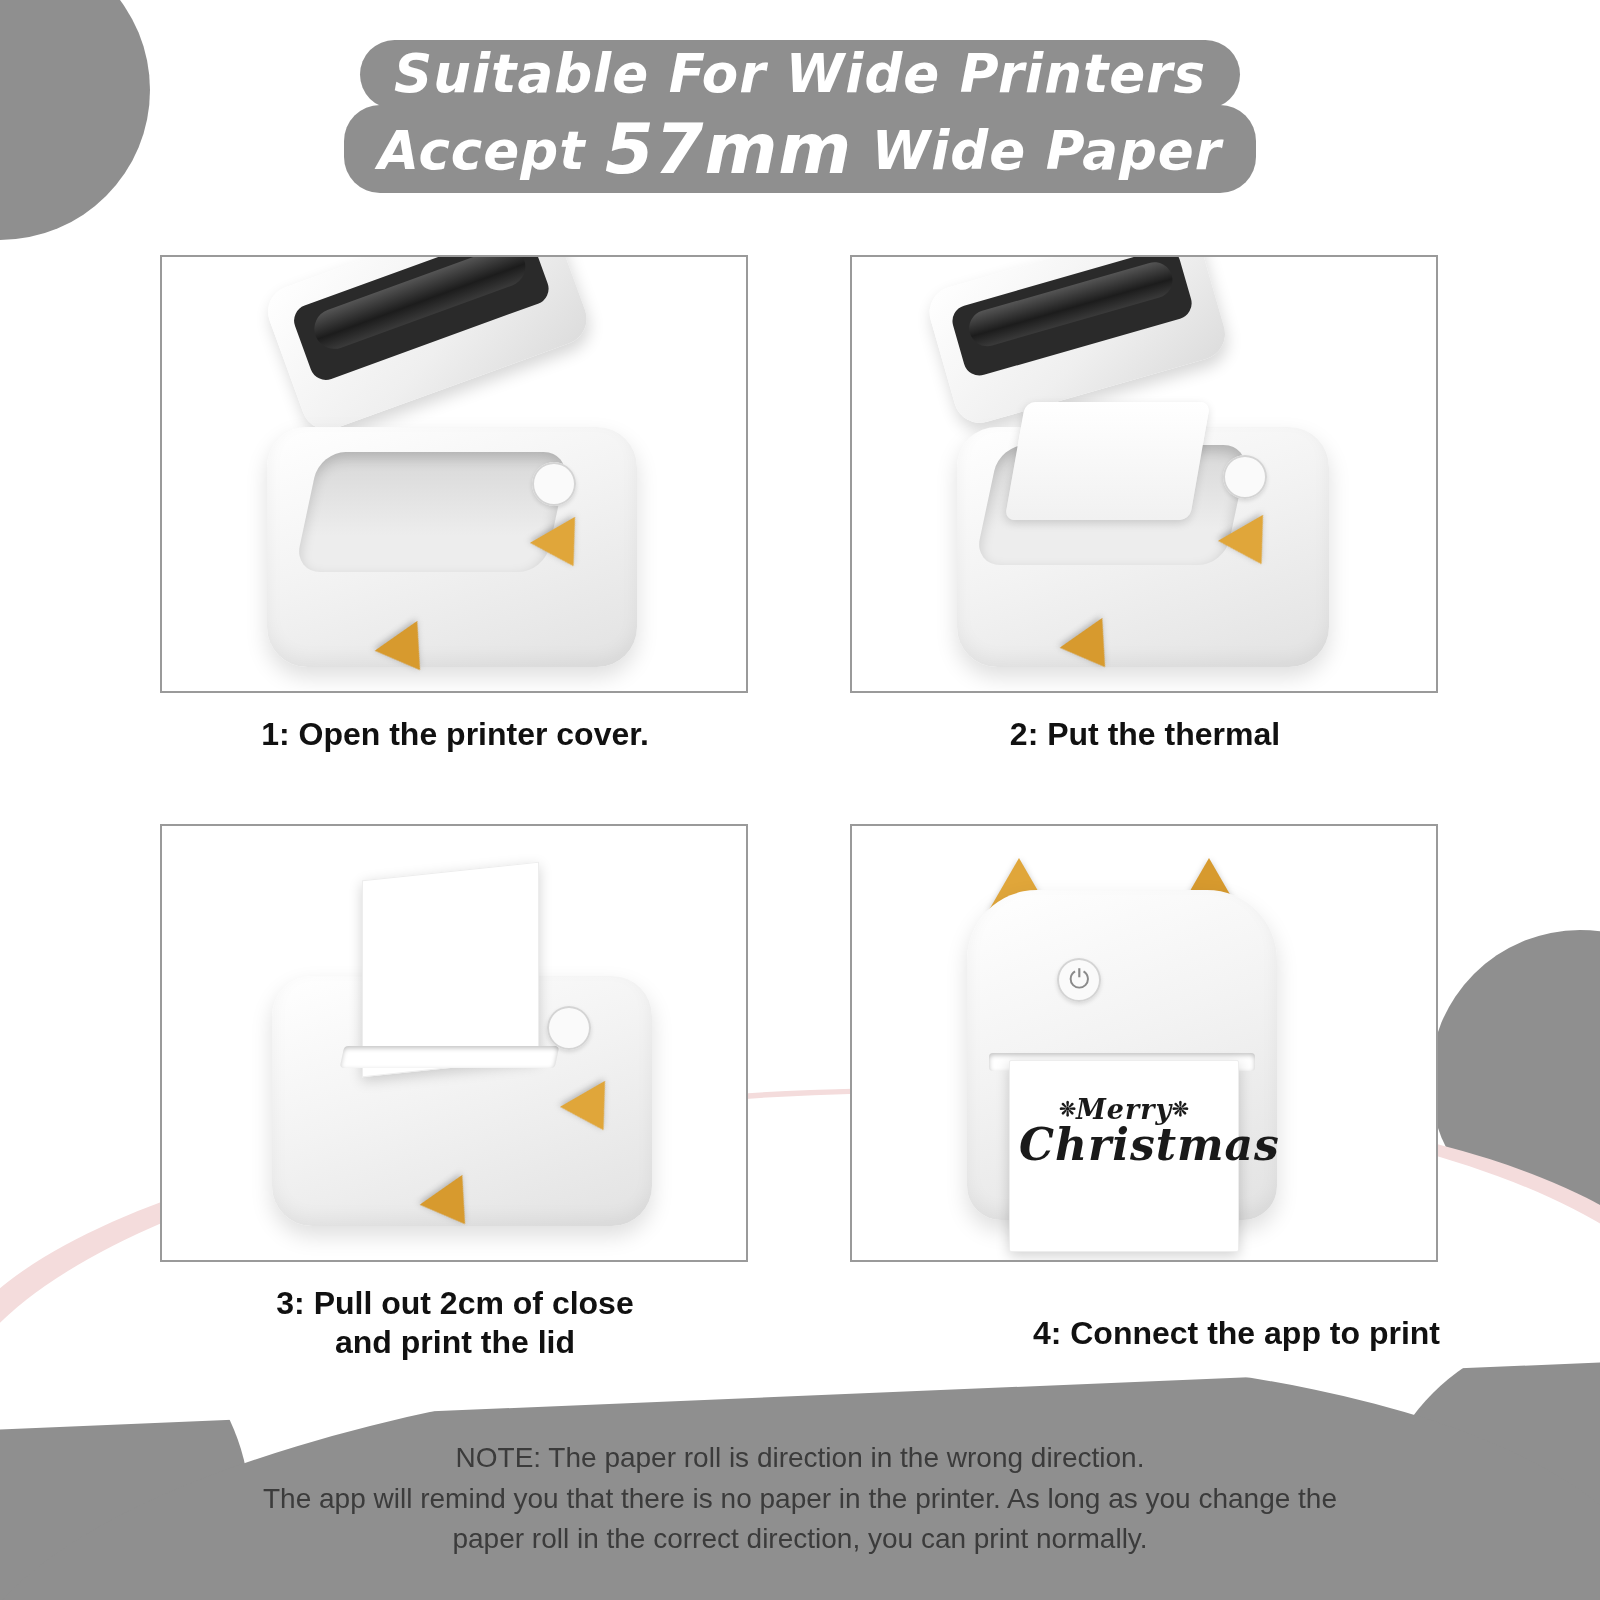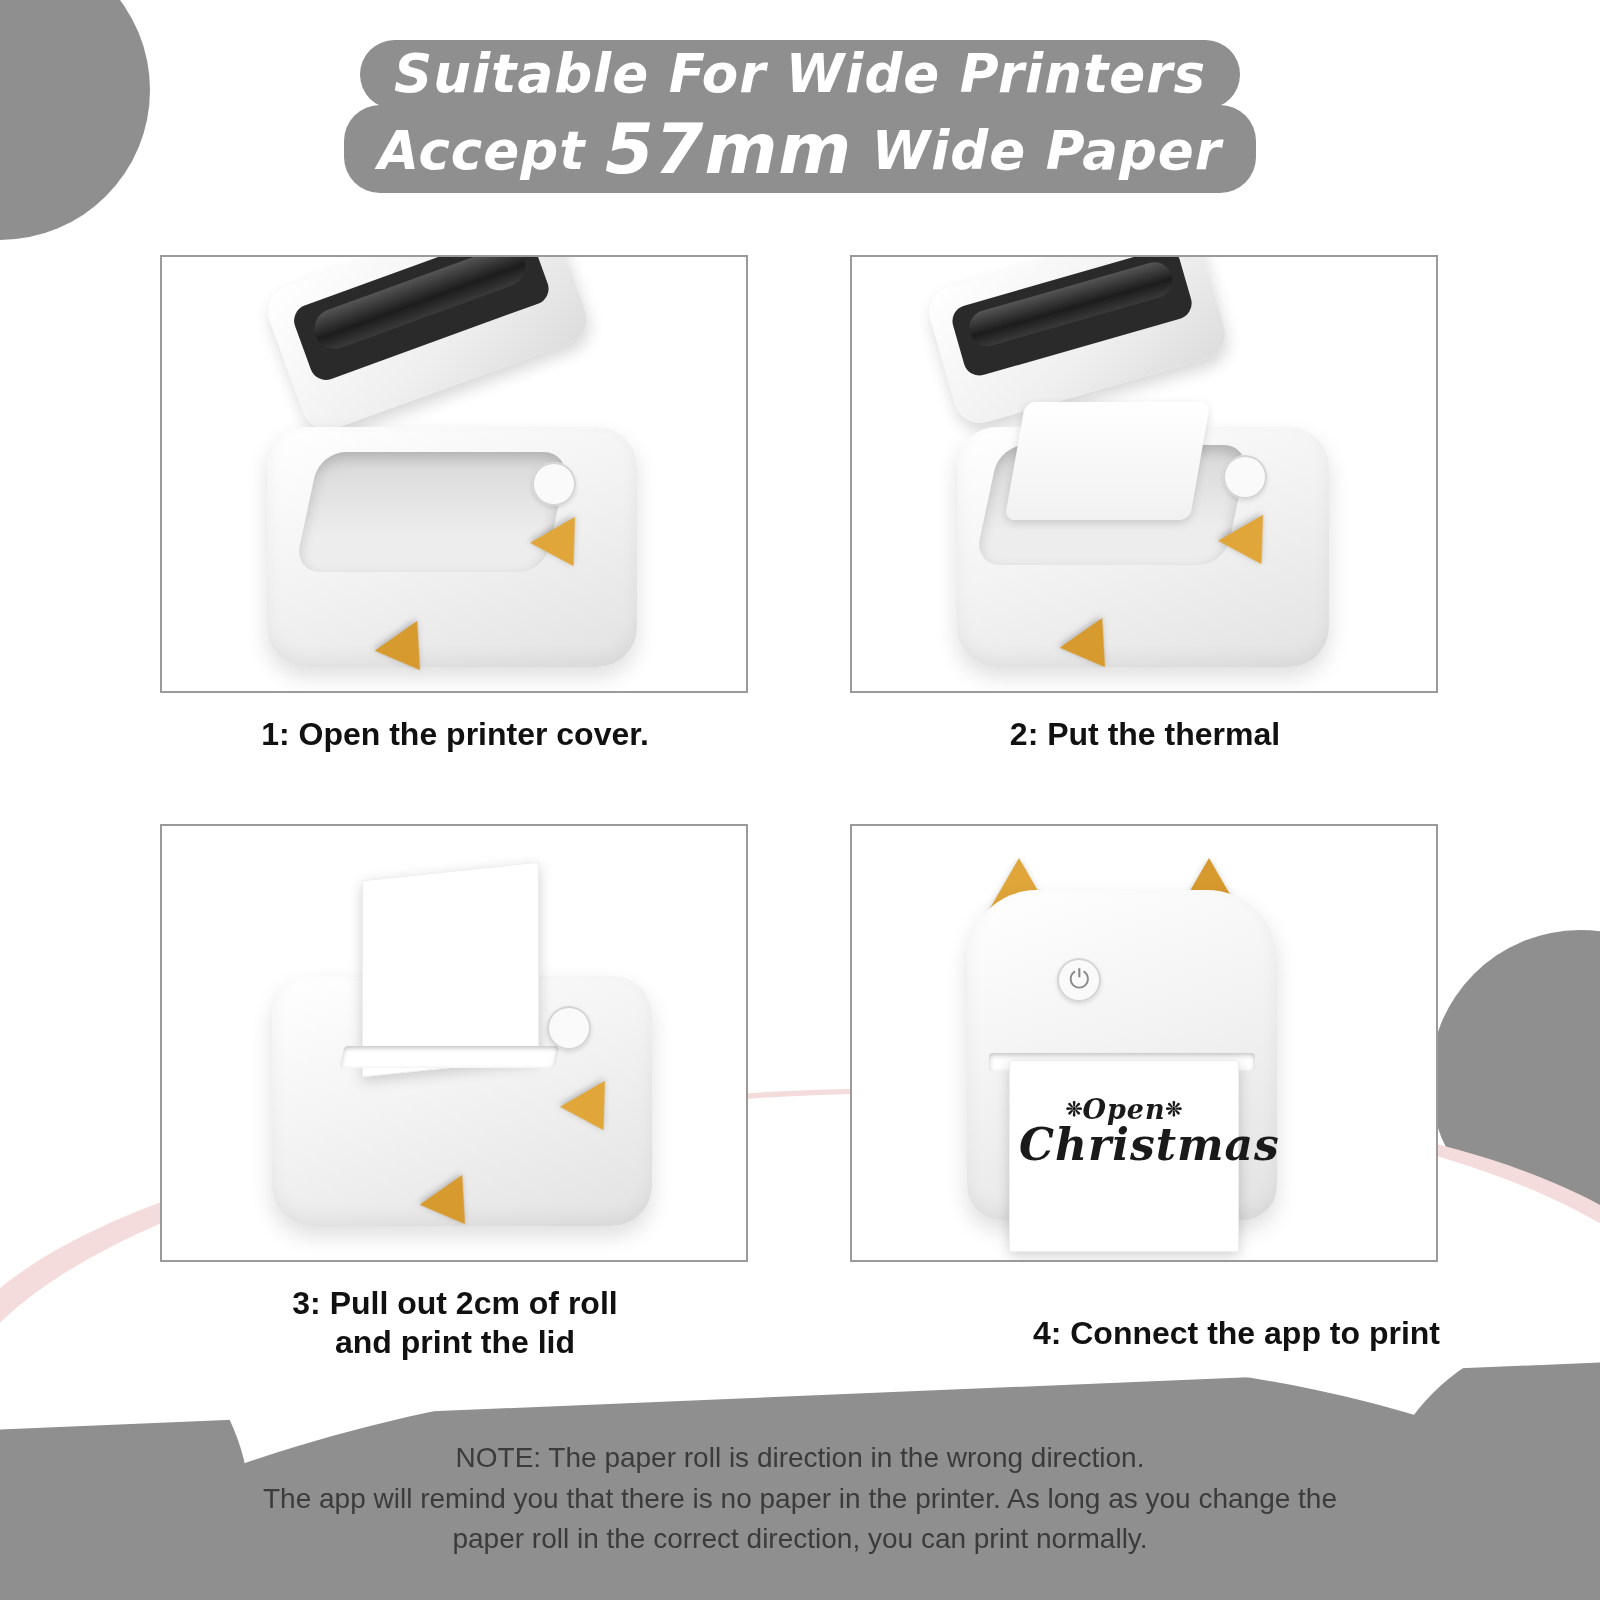--- a/index.html
+++ b/index.html
@@ -350,38 +350,38 @@
           <div class="printer" style="left:85px; top:30px; width:430px; height:390px;">
             <div class="body-shell" style="left:25px; top:120px; width:380px; height:250px;"></div>
             <div class="sheet" style="left:115px; top:15px; width:175px; height:195px; transform:skewY(-6deg);"></div>
             <div class="slot" style="left:95px; top:190px; width:215px; height:22px; transform:skewX(-12deg);"></div>
             <div class="power-btn" style="left:300px; top:150px;"></div>
             <div class="ear" style="left:320px; top:235px; transform:rotate(150deg);"></div>
             <div class="ear gold2" style="left:180px; top:330px; transform:rotate(145deg);"></div>
           </div>
         </div>
         <div class="caption">
-          <div>3: Pull out 2cm of roll</div>
+          <div>3: Pull out 2cm of close</div>
           <div>and print the lid</div>
         </div>
       </div>
 
       <div class="step">
         <div class="photo">
           <div class="printer" style="left:105px; top:22px; width:400px; height:400px;">
             <div class="ear" style="left:32px; top:10px; border-left-width:30px; border-right-width:30px; border-bottom-width:52px;"></div>
             <div class="ear gold2" style="left:222px; top:10px; border-left-width:30px; border-right-width:30px; border-bottom-width:52px;"></div>
             <div class="body-shell" style="left:10px; top:42px; width:310px; height:330px; border-radius:70px 70px 34px 34px;"></div>
             <div class="power-btn" style="left:100px; top:110px;"></div>
             <div class="power-glyph" style="left:112px; top:118px;">⏻</div>
             <div class="slot" style="left:32px; top:205px; width:266px; height:18px;"></div>
             <div class="sheet" style="left:52px; top:212px; width:228px; height:190px; border-radius:2px;"></div>
             <div class="print-label" style="left:62px; top:248px; width:210px;">
               <div>
-                <span class="flake">❊</span><span class="merry">Open</span><span class="flake">❊</span>
+                <span class="flake">❊</span><span class="merry">Merry</span><span class="flake">❊</span>
               </div>
               <div class="xmas">Christmas</div>
             </div>
           </div>
         </div>
         <div class="caption" style="margin-top:52px;text-align:right;">
           <div>4: Connect the app to print</div>
         </div>
       </div>
 

